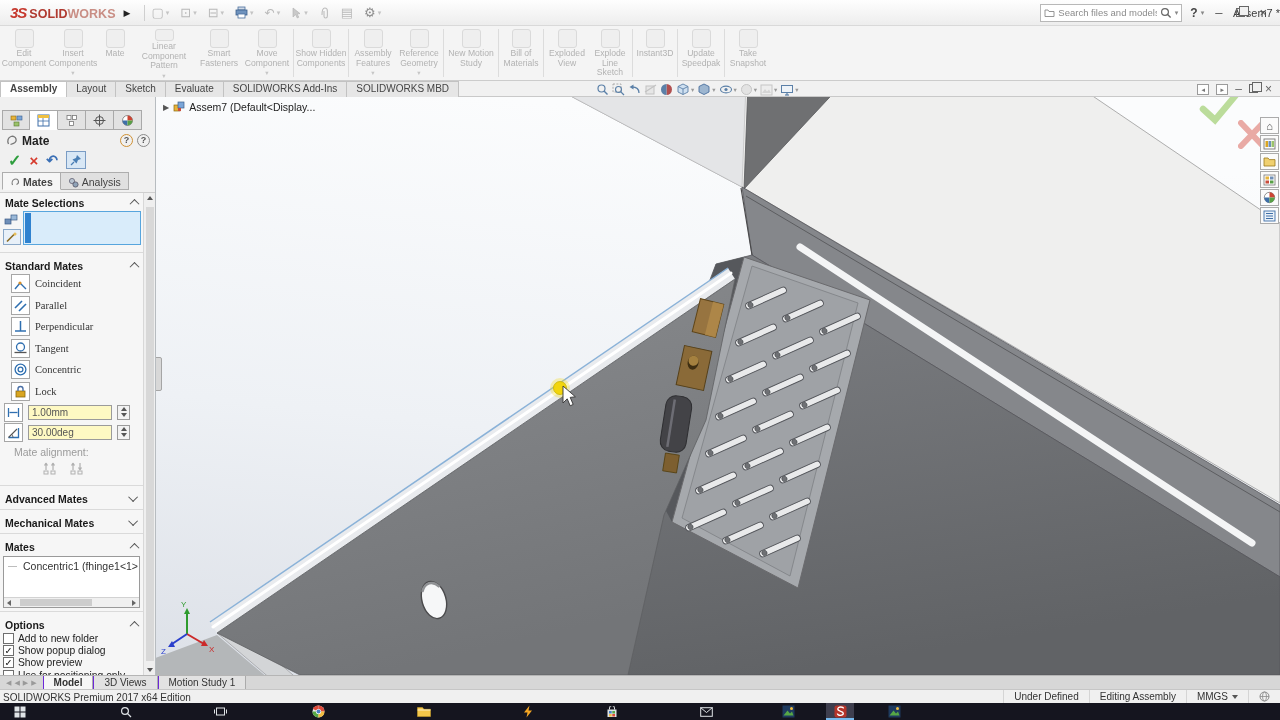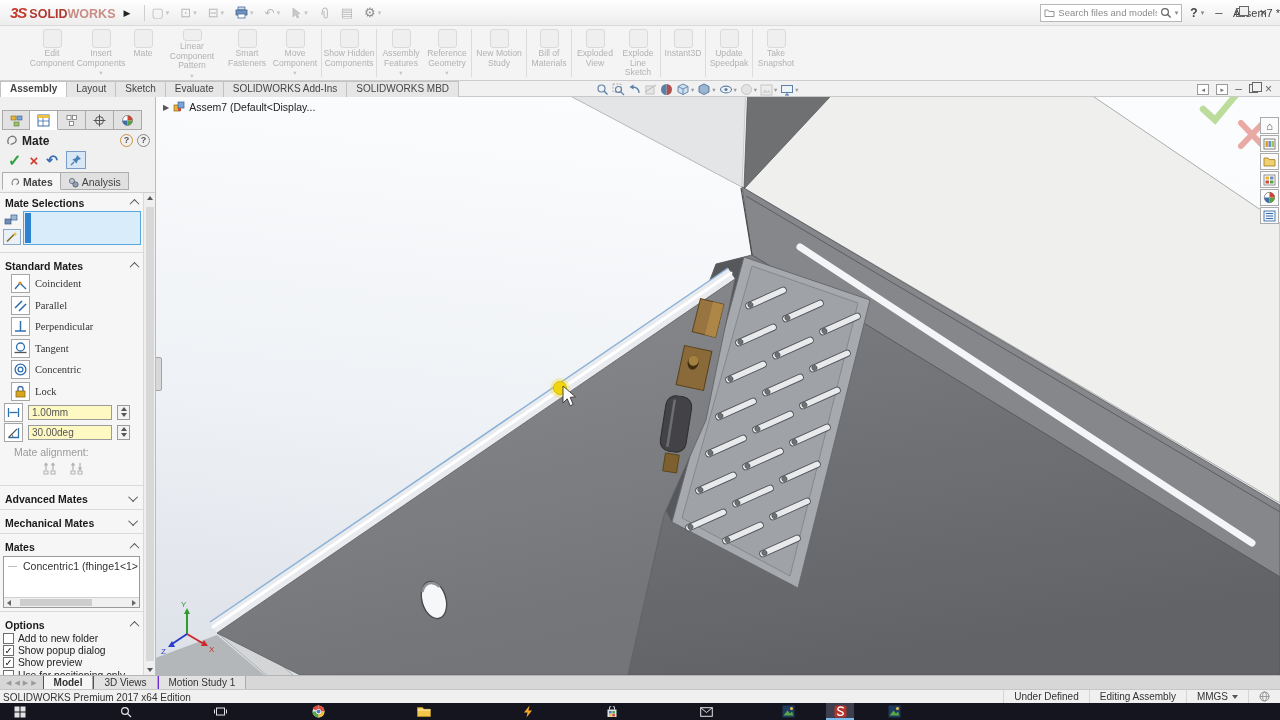--- a/index.html
+++ b/index.html
@@ -20,21 +20,21 @@
   .qa .qi { display:flex; align-items:center; gap:2px; color:#b9b9b9; font-size:13px; line-height:1; }
   .qa .qi .dd { font-size:7px; color:#c4c4c4; }
   .qa .qi.en { color:#4a6f9e; }
   #tb-title { position:absolute; left:0; right:0; text-align:right; font-size:11px; color:#3c3c3c; pointer-events:none; }
   .tb-right { margin-left:auto; display:flex; align-items:center; gap:8px; padding-right:10px; position:relative; }
   .searchbox { width:142px; height:18px; background:#fff; border:1px solid #b8b8b8; display:flex; align-items:center; padding:0 3px; gap:3px; }
   .searchbox .ph { color:#8b8b8b; font-size:9.5px; white-space:nowrap; overflow:hidden; flex:1; }
   .winbtn { color:#555; font-size:13px; line-height:1; padding:0 3px; }
 
   
-  #ribbon { position:absolute; left:0; top:26px; width:1280px; height:55px; background:#f4f4f4; border-bottom:1px solid #ccc; display:flex; align-items:stretch;padding-left:28px; }
+  #ribbon { position:absolute; left:0; top:26px; width:1280px; height:55px; background:#f4f4f4; border-bottom:1px solid #ccc; display:flex; align-items:stretch; }
   .rgroup { display:flex; align-items:stretch; }
   .rsep { width:1px; background:#dcdcdc; margin:3px 1px; }
   .rbtn { display:flex; flex-direction:column; align-items:center; justify-content:flex-start; padding-top:3px; }
   .rib-ico { width:19px; height:19px; border:1px solid #dadada; background:#efefef; border-radius:3px; margin-bottom:1px; }
   .rbtn .lbl { font-size:8.6px; line-height:1.12; color:#b2b2b2; text-align:center; }
   .rbtn .dd { font-size:6.5px; color:#c6c6c6; margin-top:1px; }
 
   
   #tabrow { position:absolute; left:0; top:81px; width:1280px; height:16px; background:#f1f1f1; border-bottom:1px solid #c9c9c9; }
   .dtabs { display:flex; height:16px; }

